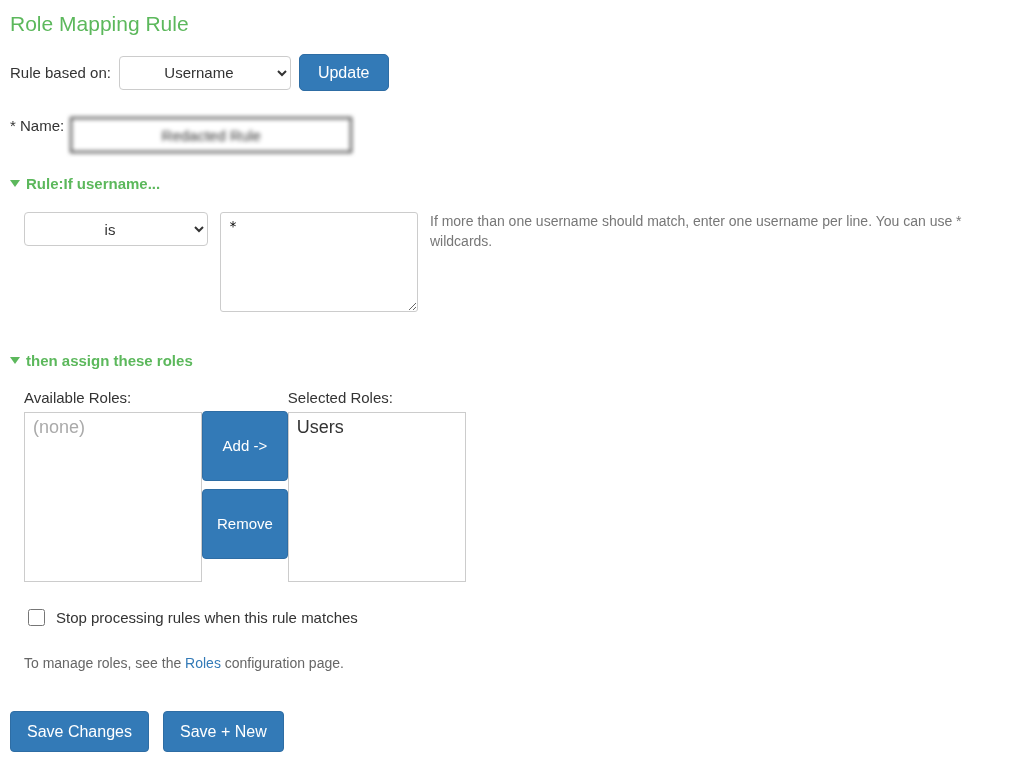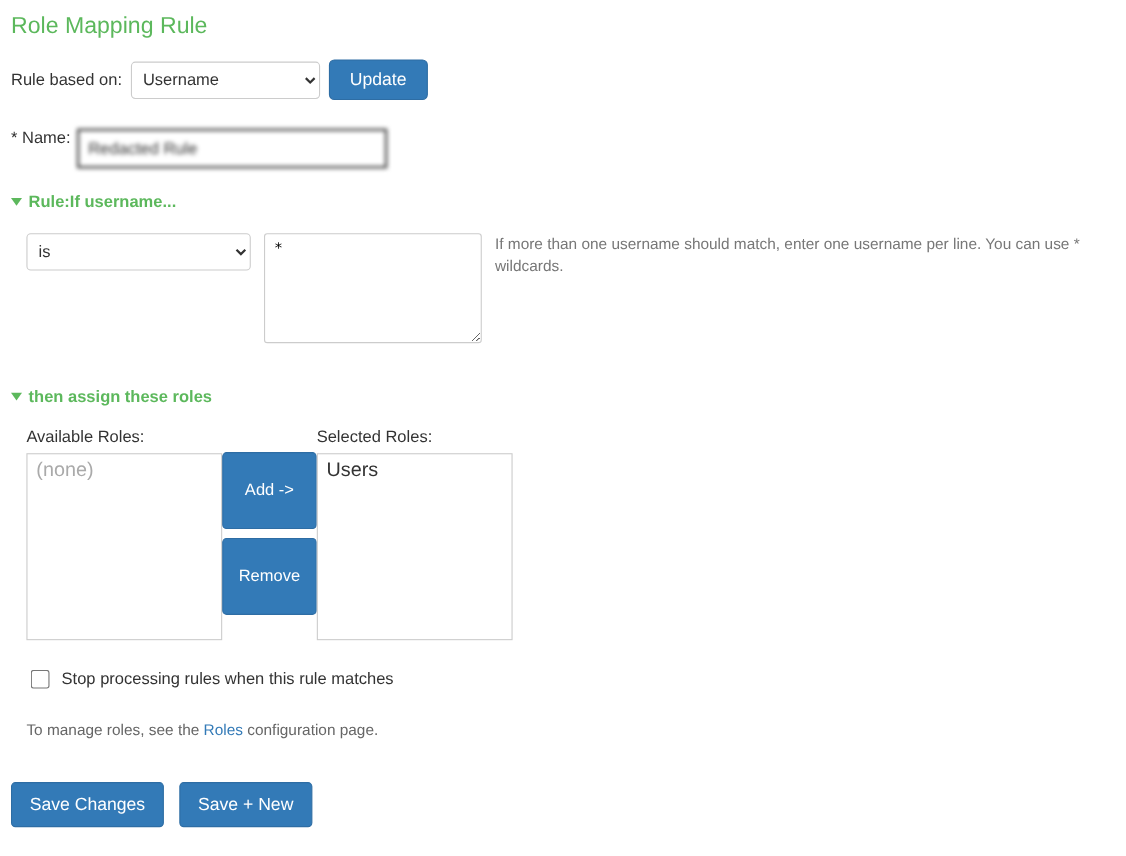--- a/index.html
+++ b/index.html
@@ -18,20 +18,21 @@
     margin: 4px 0 18px 0;
   }
   .row { display:flex; align-items:center; gap:8px; }
   .mb-lg { margin-bottom: 26px; }
   label.inline { color:#333; }
   select.form-select, input.form-input, textarea.form-ta {
     font-family: inherit;
     font-size: 15px;
     color:#333;
     background:#fff;
+    text-align:center;
   }
   select.form-select {
     height: 34px;
     border: 1px solid #ccc;
     border-radius: 4px;
     padding: 4px 6px;
   }
   .rule-based-sel { width: 172px; }
   .btn {
     display:inline-block;
@@ -58,21 +59,21 @@
     font-weight:700;
     font-size:15px;
     display:flex;
     align-items:center;
     gap:6px;
     cursor:pointer;
     margin: 0 0 20px 0;
   }
   .chev { width:0;height:0;border-left:5px solid transparent;border-right:5px solid transparent;border-top:7px solid #5cb85c; }
   .cond-row { display:flex; align-items:flex-start; gap:12px; margin-left:14px; margin-bottom:40px; }
-  .cond-select { width:204px; }
+  .cond-select { width:184px; }
   .cond-ta {
     width:198px; height:100px;
     border:1px solid #ccc; border-radius:3px;
     padding:6px 8px; resize:both;
   }
   .hint { color:#777; font-size:14px; line-height:1.4; flex:1; }
   .roles-area { display:flex; align-items:flex-start; margin-left:14px; margin-bottom:24px; }
   .roles-col { display:flex; flex-direction:column; }
   .roles-label { margin-bottom:6px; color:#333; }
   .listbox {

